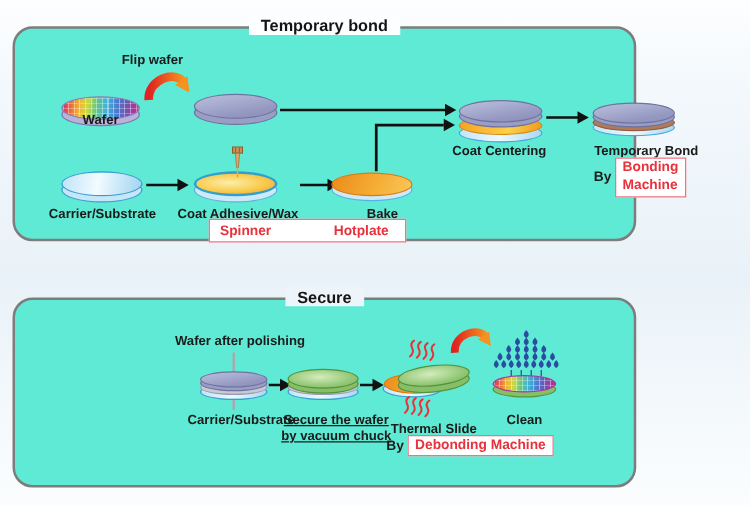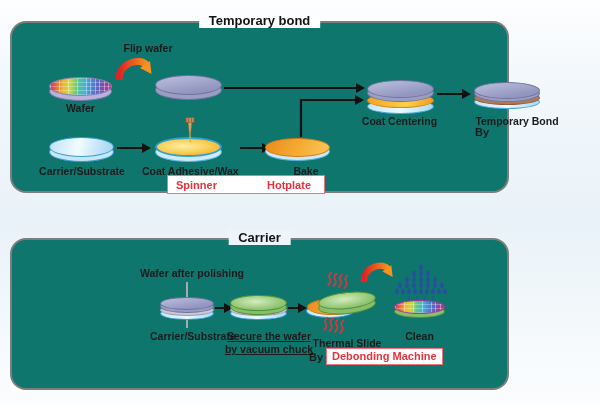--- a/index.html
+++ b/index.html
@@ -4,21 +4,21 @@
 <style>
   html,body{margin:0;padding:0;}
   body{
     width:600px;height:405px;overflow:hidden;
     font-family:"Liberation Sans",sans-serif;
     background:linear-gradient(180deg,#fdfeff 0%,#f3f8fc 18%,#e9f2f8 55%,#f3f8fb 78%,#fbfdfe 100%);
     position:relative;
   }
   .panel{
     position:absolute;left:10px;width:499px;
-    background:#0f766e;border:2px solid #7d7d7d;border-radius:16px;
+    background:#5eead4;border:2px solid #7d7d7d;border-radius:16px;
     box-sizing:border-box;
   }
   .legend{
     position:absolute;top:-10px;left:50%;transform:translateX(-50%);
     padding:0 10px;font-size:13px;font-weight:bold;color:#141414;white-space:nowrap;
   }
   .p1 .legend{background:#fdfeff;}
   .p2 .legend{background:#eef5fa;}
   .lbl{
     position:absolute;font-size:10.5px;font-weight:bold;color:#1b1b1b;
@@ -67,37 +67,37 @@
   .face-green{background:radial-gradient(ellipse at 45% 40%,#d4ecbd,#94c877 60%,#74b356);border:1px solid #55923c;}
   .side-green{background:#86bf67;border:1px solid #55923c;}
   .vline{position:absolute;width:2px;background:#a9a9b4;}
 </style>
 </head>
 <body>
 
 <div class="panel p1" style="top:21px;height:172px;">
   <div class="legend">Temporary bond</div>
 
-  <div class="lbl" style="left:106px;top:19px;width:60px;">Flip wafer</div>
+  <div class="lbl" style="left:80px;top:19px;width:60px;">Flip wafer</div>
   <svg style="position:absolute;left:103px;top:32px;" width="40" height="27" viewBox="0 0 40 27">
     <defs>
       <linearGradient id="fg1" x1="0" y1="0" x2="1" y2="0">
         <stop offset="0" stop-color="#e02222"></stop>
           <stop offset="1" stop-color="#f6921e"></stop>
       </linearGradient>
     </defs>
     <path d="M4,25 C3,8 26,1 32,11" fill="none" stroke="url(#fg1)" stroke-width="7"></path>
     <polygon points="25,13 35,6 36.5,19" fill="#f6921e"></polygon>
   </svg>
 
   <div class="disc" style="left:37px;top:54px;width:63px;height:26px;">
     <div class="el side-lav" style="top:5px;height:19px;"></div>
     <div class="el face-rainbow" style="top:0;height:19px;"></div>
   </div>
-  <div class="lbl" style="left:37px;top:79px;width:63px;">Wafer</div>
+  <div class="lbl" style="left:37px;top:67px;width:63px;">Wafer</div>
 
   <div class="disc" style="left:143px;top:52px;width:67px;height:27px;">
     <div class="el side-slate" style="top:5px;height:20px;"></div>
     <div class="el face-slate" style="top:0;height:20px;"></div>
   </div>
 
   <div class="arr" style="left:212px;top:64px;width:133px;"></div>
 
   <svg style="position:absolute;left:286px;top:70px;" width="68" height="46" viewBox="0 0 68 46">
     <path d="M3,44 L3,7 L57,7" fill="none" stroke="#111" stroke-width="2.2"></path>
@@ -150,25 +150,26 @@
 
   <div class="disc" style="left:462px;top:59px;width:66px;height:29px;">
     <div class="el layer-blue" style="top:13px;height:14px;"></div>
     <div class="el layer-brown" style="top:9px;height:14px;"></div>
     <div class="el side-slate" style="top:3px;height:17px;"></div>
     <div class="el face-slate" style="top:0;height:17px;"></div>
   </div>
   <div class="lbl" style="left:455px;top:92px;width:100px;">Temporary Bond</div>
   <div class="byrow" style="left:463px;top:103px;">
     <span>By</span>
+    <span class="redbox">Bonding Machine</span>
   </div>
 </div>
 
 <div class="panel p2" style="top:238px;height:152px;">
-  <div class="legend">Carrier</div>
+  <div class="legend">Secure</div>
 
   <div class="lbl" style="left:120px;top:27px;width:120px;">Wafer after polishing</div>
 
   <div class="vline" style="left:174px;top:42px;height:46px;"></div>
 
   <div class="disc" style="left:148px;top:57px;width:54px;height:25px;">
     <div class="el layer-blue" style="top:10px;height:13px;border-color:#3b9bd5;"></div>
     <div class="el layer-gray" style="top:7px;height:12px;"></div>
     <div class="el side-slate" style="top:3px;height:13px;"></div>
     <div class="el face-slate" style="top:0;height:13px;"></div>

